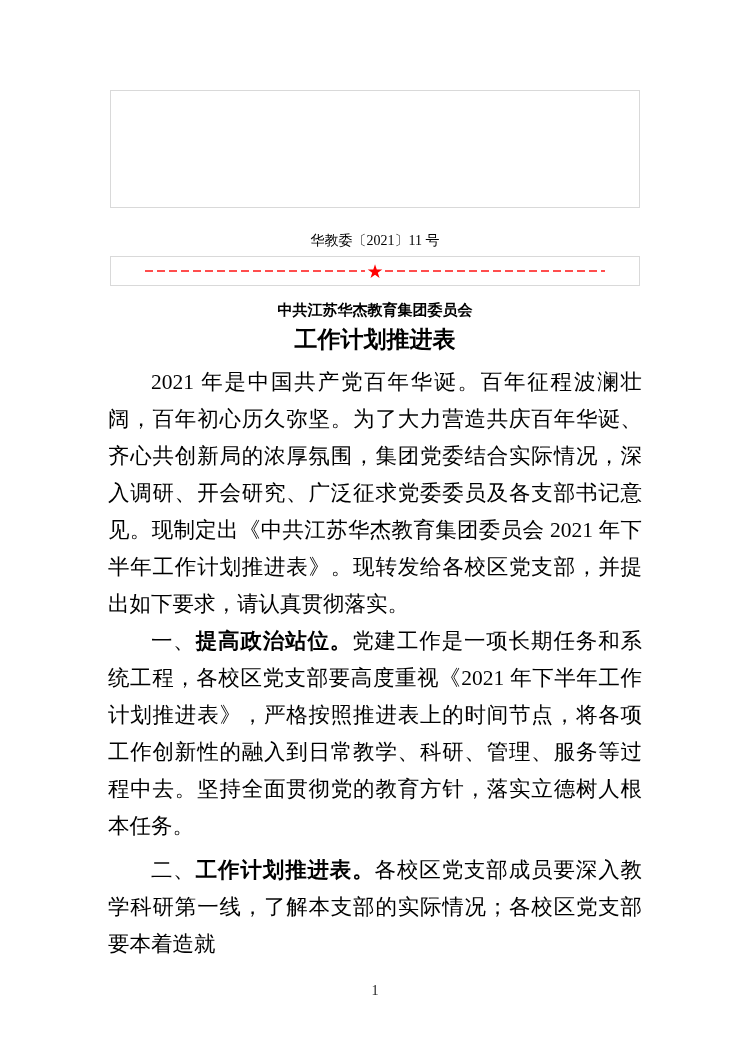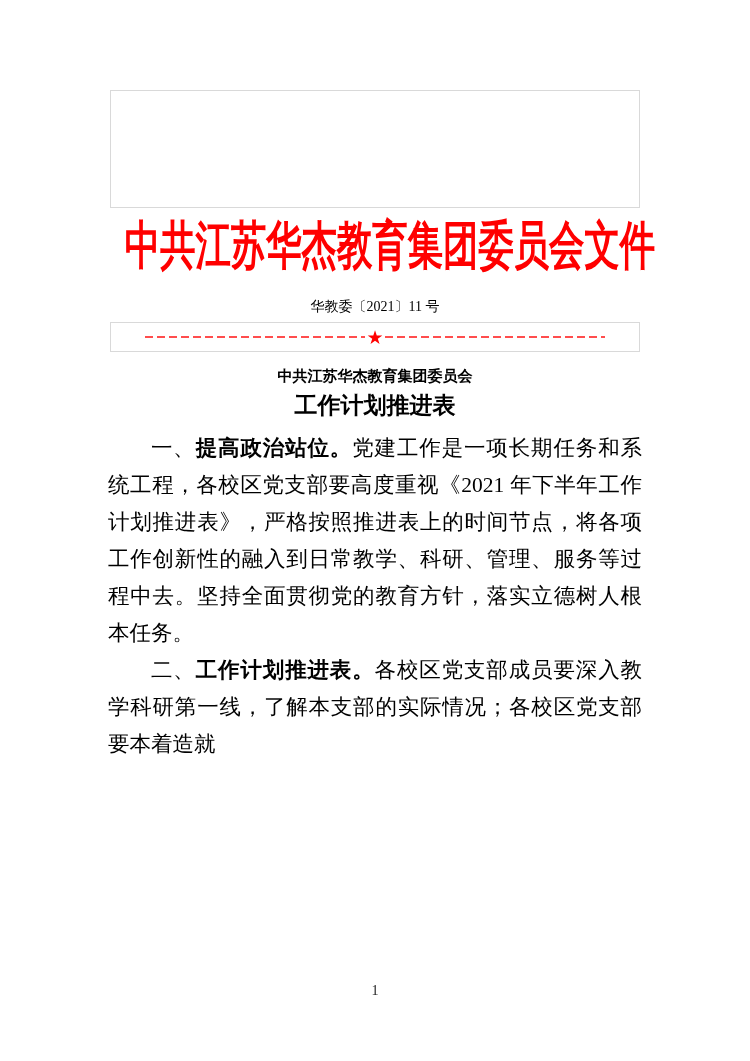--- a/index.html
+++ b/index.html
@@ -102,38 +102,36 @@
     color: #1a1a1a;
   }
 </style>
 </head>
 <body>
 
 <div class="page">
 
   <div class="top-box"></div>
 
-  <div class="red-title">
-    <span class="red-title-inner">中共江苏华杰教育集团委员会文件</span>
-  </div>
 
   <div class="doc-number">华教委〔2021〕11 号</div>
 
   <div class="rule-box">
     <span class="dash-seg"></span>
     <span class="star-glyph">★</span>
     <span class="dash-seg"></span>
   </div>
 
   <div class="headline-1">中共江苏华杰教育集团委员会</div>
 
   <div class="headline-2">工作计划推进表</div>
 
   <div class="body-text">
     <div>
+        <p class="para"><span>2021 年是中国共产党百年华诞。百年征程波澜壮阔，百年初心历久弥坚。为了大力营造共庆百年华诞、齐心共创新局的浓厚氛围，集团党委结合实际情况，深入调研、开会研究、广泛征求党委委员及各支部书记意见。现制定出《中共江苏华杰教育集团委员会 2021 年下半年工作计划推进表》。现转发给各校区党支部，并提出如下要求，请认真贯彻落实。</span></p>
         <p class="para"><span>一、</span><span class="bold">提高政治站位。</span><span>党建工作是一项长期任务和系统工程，各校区党支部要高度重视《2021 年下半年工作计划推进表》，严格按照推进表上的时间节点，将各项工作创新性的融入到日常教学、科研、管理、服务等过程中去。坚持全面贯彻党的教育方针，落实立德树人根本任务。</span></p>
         <p class="para"><span>二、</span><span class="bold">工作计划推进表。</span><span>各校区党支部成员要深入教学科研第一线，了解本支部的实际情况；各校区党支部要本着造就</span></p>
       </div>
   </div>
 
   <div class="page-number">1</div>
 
 </div>
 
 </body></html>

